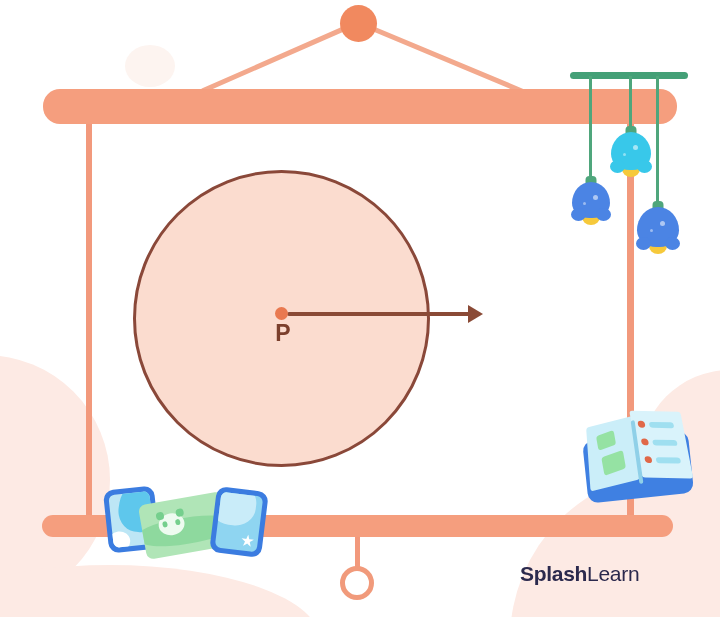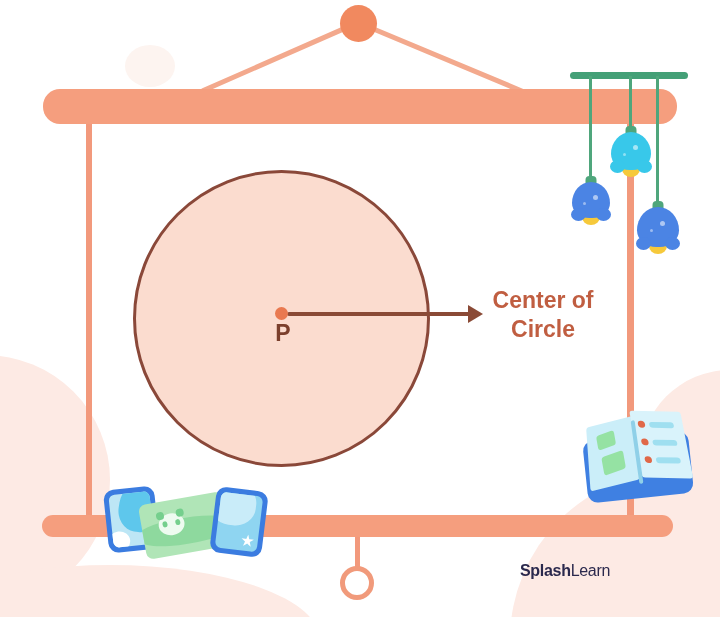--- a/index.html
+++ b/index.html
@@ -84,21 +84,21 @@
   .book .gsq1{left:10px;top:10px;width:18px;height:15px;}
   .book .gsq2{left:14px;top:32px;width:22px;height:19px;}
   .book .page-r{position:absolute;left:56px;top:4px;width:50px;height:68px;background:#d9f3fb;border-radius:3px;
                 transform:rotate(-3deg) skewY(12deg);}
   .book .row{position:absolute;left:6px;width:38px;height:8px;}
   .book .dot{position:absolute;left:0;top:0;width:7px;height:7px;border-radius:50%;background:#e06848;}
   .book .line{position:absolute;left:11px;top:1px;width:24px;height:6px;border-radius:3px;background:#9fdff0;}
   .book .spine{position:absolute;left:54px;top:10px;width:4px;height:64px;background:#8fd0e8;border-radius:2px;}
 
   
-  .logo{position:absolute;left:520px;top:562px;z-index:6;font-size:16px;color:#2b294d;letter-spacing:-0.3px;}
+  .logo{position:absolute;left:520px;top:562px;z-index:6;font-size:21px;color:#2b294d;letter-spacing:-0.3px;}
   .logo .b{font-weight:bold;} .logo .n{font-weight:normal;}
 </style>
 </head>
 <body>
 
 <div class="canvas">
 
   <div class="blob blob-faint" style="left:125px;top:45px;width:50px;height:42px;"></div>
   <div class="blob" style="left:-140px;top:355px;width:250px;height:250px;"></div>
   <div class="blob" style="left:-100px;top:565px;width:420px;height:150px;"></div>
@@ -147,24 +147,20 @@
       <span class="lobe r"></span>
       <span class="spk1"></span>
       <span class="spk2"></span>
   </div>
 
   <div class="main-circle"></div>
   <div class="radius-line"></div>
   <div class="arrow-head"></div>
   <div class="center-dot"></div>
   <div class="p-label">P</div>
-  <div class="center-label">
-    <div>Center of</div>
-    <div>Circle</div>
-  </div>
 
   <div class="card card-left">
     <div class="photo">
         <div class="wave"></div>
         <div class="wblob"></div>
       </div>
   </div>
   <div class="note">
     <div class="band"></div>
     <div class="panda">

